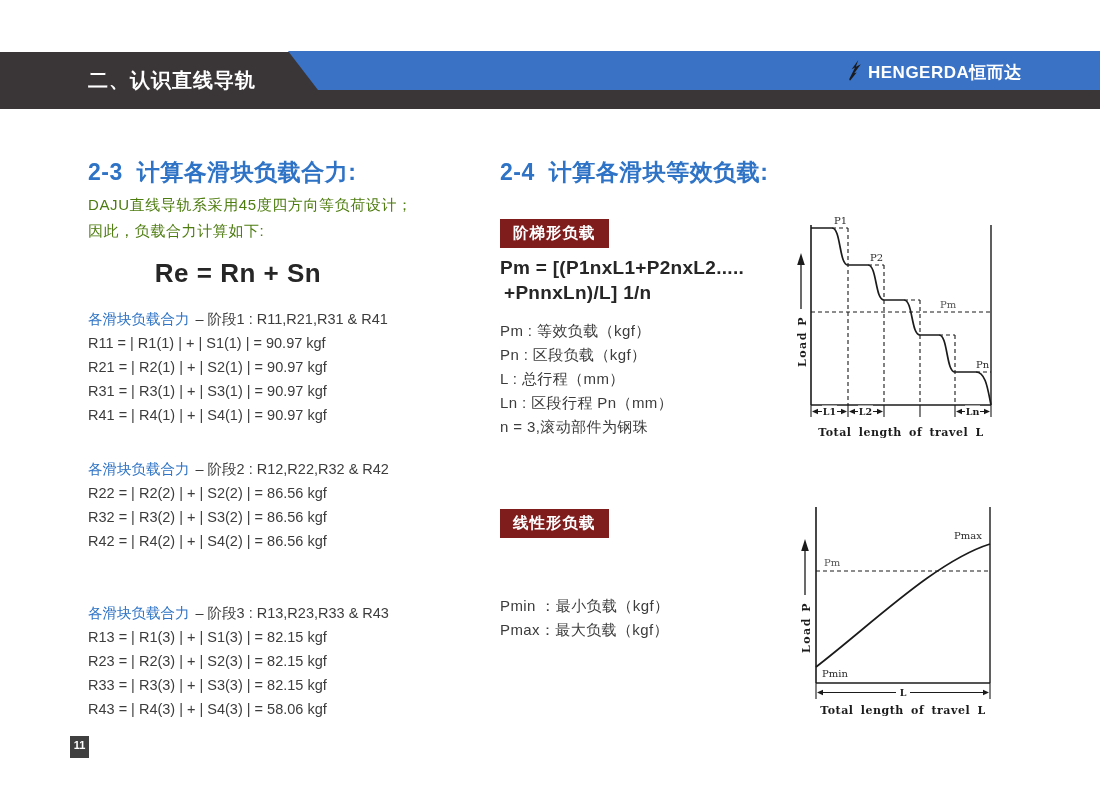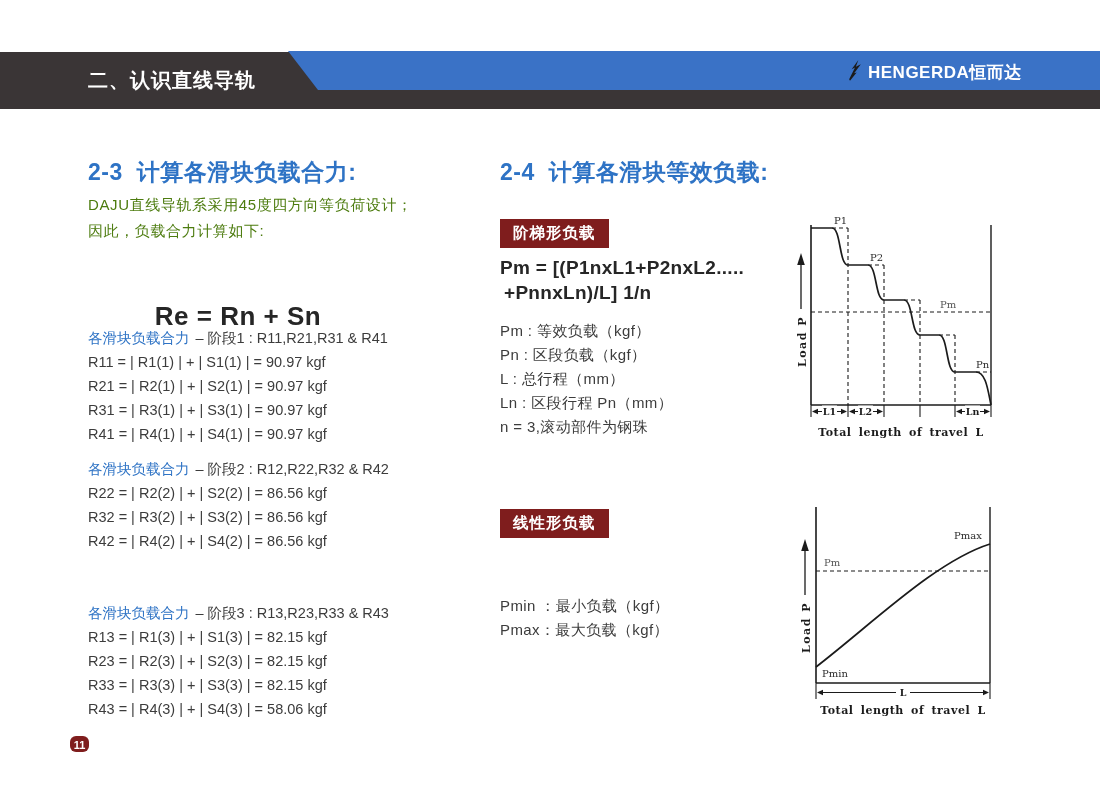--- a/index.html
+++ b/index.html
@@ -11,31 +11,31 @@
         color:#ffffff;font-size:20px;font-weight:bold;letter-spacing:1px;}
   .blueband{position:absolute;left:288px;top:51px;width:812px;height:39px;background:#3a72c6;
         clip-path:polygon(0 0,100% 0,100% 100%,30px 100%);}
   .brand{position:absolute;left:845px;top:55px;height:34px;display:flex;align-items:center;
         color:#ffffff;font-size:17px;font-weight:bold;letter-spacing:.5px;}
   .brand svg{margin-right:3px;}
   .sec-title{position:absolute;font-size:23px;font-weight:bold;color:#2e73c5;letter-spacing:.5px;}
   .sec-title .num{margin-right:14px;}
   .body-line{position:absolute;font-size:15px;color:#4d7c0f;letter-spacing:.6px;}
   .big-formula{position:absolute;left:88px;width:300px;text-align:center;
-        font-size:26px;font-weight:bold;color:#262626;letter-spacing:.5px;margin-top:43px;}
+        font-size:26px;font-weight:bold;color:#262626;letter-spacing:.5px;}
   .stage{position:absolute;left:88px;font-size:14.5px;line-height:24px;color:#3c3c3c;}
   .stage .hdr .lbl{color:#2e73c5;}
   .stage .hdr .sfx{margin-left:6px;}
   .fbox{position:absolute;left:500px;background:#7f1d1d;color:#fff;font-size:15.5px;
         font-weight:bold;padding:4px 13px;letter-spacing:1px;}
   .formula{position:absolute;left:500px;font-size:19px;font-weight:bold;color:#262626;
         letter-spacing:.3px;line-height:25px;}
   .legend{position:absolute;left:500px;font-size:15px;line-height:24px;color:#3c3c3c;letter-spacing:.4px;}
-  .pagenum{position:absolute;left:70px;top:736px;width:19px;height:16px;background:#7f1d1d;
-        color:#fff;font-size:11px;font-weight:bold;text-align:center;line-height:18px;border-radius:6px;}
+  .pagenum{position:absolute;left:70px;top:736px;width:19px;height:22px;background:#404040;
+        color:#fff;font-size:11px;font-weight:bold;text-align:center;line-height:18px;}
   
   .chart{position:absolute;}
   .ink{stroke:#1b1b1b;fill:none;}
   .dash{stroke:#1b1b1b;fill:none;stroke-width:1.1;stroke-dasharray:4 3;}
   .clab{font:10px "DejaVu Serif",serif;fill:#2a2a2a;}
   .glab{font:10px "DejaVu Serif",serif;fill:#555;}
   .slab{font:bold 9.5px "DejaVu Serif",serif;fill:#1b1b1b;}
   .cap{font:bold 11px "DejaVu Serif",serif;fill:#1b1b1b;letter-spacing:.5px;word-spacing:3px;}
   .ylab{font:bold 11px "DejaVu Serif",serif;fill:#1b1b1b;letter-spacing:1.5px;}
   .ah{fill:#1b1b1b;stroke:none;}
@@ -57,21 +57,21 @@
     <span>HENGERDA恒而达</span>
   </div>
 
   <div class="sec-title" style="top:157px;left:88px;">
     <span class="num">2-3</span><span>计算各滑块负载合力:</span>
   </div>
   <div class="body-line" style="top:196px;left:88px;">DAJU直线导轨系采用45度四方向等负荷设计；</div>
   <div class="body-line" style="top:222px;left:88px;">因此，负载合力计算如下:</div>
   <div class="big-formula" style="top:258px;">Re = Rn + Sn</div>
 
-  <div class="stage" style="top:326px;">
+  <div class="stage" style="top:307px;">
     <div class="hdr">
       <span class="lbl">各滑块负载合力</span><span class="sfx">– 阶段1 : R11,R21,R31 &amp; R41</span>
     </div>
     <div>R11 = | R1(1) | + | S1(1) | = 90.97 kgf</div>
     <div>R21 = | R2(1) | + | S2(1) | = 90.97 kgf</div>
     <div>R31 = | R3(1) | + | S3(1) | = 90.97 kgf</div>
     <div>R41 = | R4(1) | + | S4(1) | = 90.97 kgf</div>
   </div>
 
   <div class="stage" style="top:457px;">

